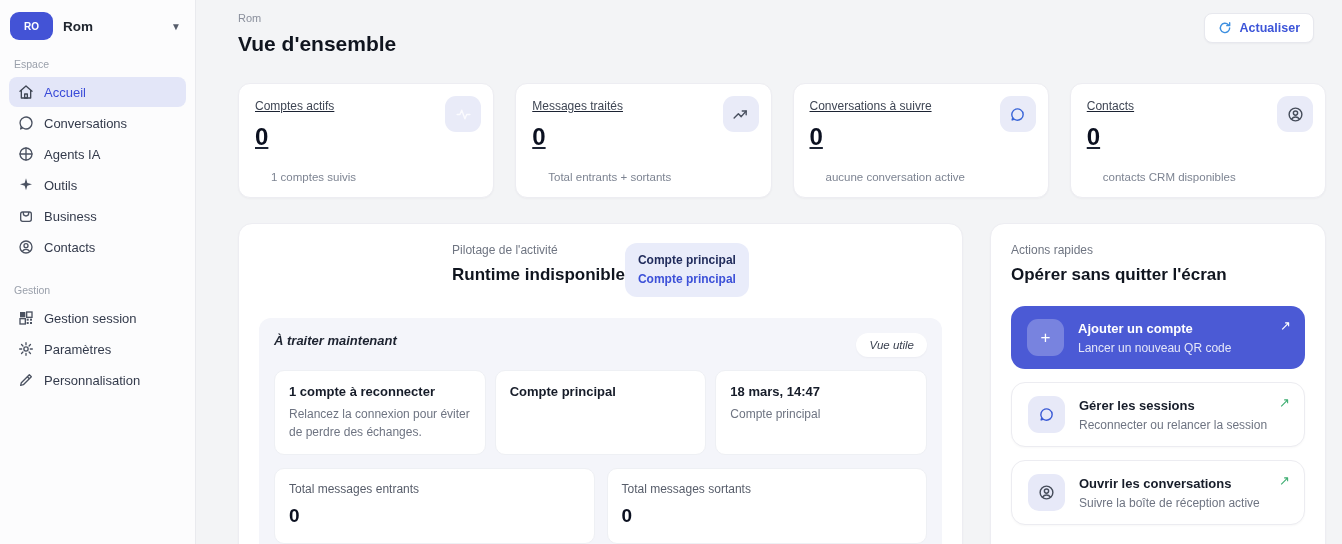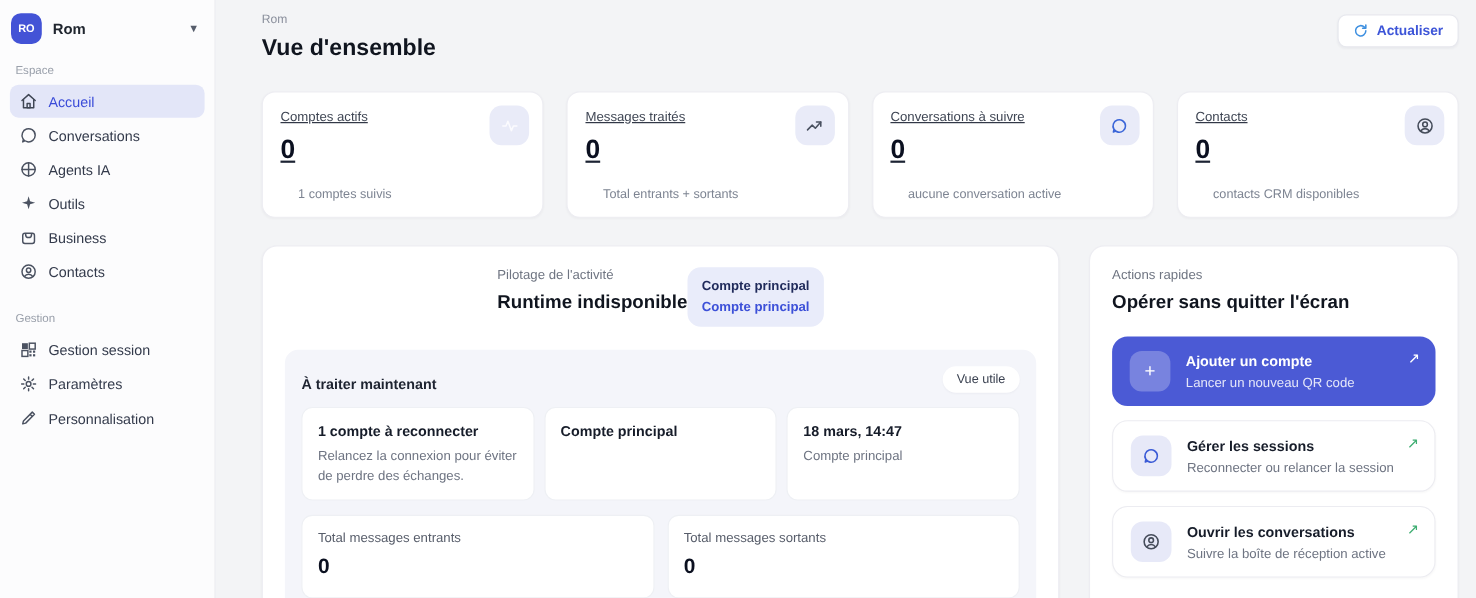--- a/index.html
+++ b/index.html
@@ -17,21 +17,21 @@
     width:196px; min-width:196px; height:100%;
     background:#fcfcfd;
     border-right:1px solid #e9eaee;
     padding-top:8px;
   }
   .workspace {
     display:flex; align-items:center; gap:10px;
     padding:4px 14px 10px 10px; cursor:pointer;
   }
   .avatar {
-    width:28px; height:28px; border-radius:9px;
+    width:43px; height:28px; border-radius:9px;
     background:#4353d6; color:#fff;
     font-size:10px; font-weight:bold;
     display:flex; align-items:center; justify-content:center;
   }
   .ws-name { font-size:13.5px; font-weight:bold; color:#20262f; flex:1; }
   .ws-chevron { font-size:10px; color:#565d6b; }
   .section-label {
     font-size:10.5px; color:#9aa0ab; padding:8px 14px 6px 14px;
   }
   .nav-item {
@@ -41,21 +41,21 @@
   }
   .nav-item .nico { width:16px; height:16px; color:#4b5261; }
   .nav-item.active { background:#e3e6f8; color:#3a4bd8; }
   .nav-item.active .nico { color:#3f4654; }
 
   
   .main { flex:1; padding:10px 16px 0 42px; position:relative; }
   .breadcrumb { font-size:11px; color:#8a8f9c; padding-top:2px; }
   .page-title { font-size:21px; font-weight:bold; color:#10151f; margin-top:8px; }
   .refresh-btn {
-    position:absolute; top:13px; right:16px;
+    position:absolute; top:13px; right:28px;
     height:30px; padding:0 13px;
     background:#fff; border:1px solid #e7e8ee; border-radius:8px;
     display:flex; align-items:center; gap:8px;
     font-size:12.5px; font-weight:bold; color:#3d55d8; cursor:pointer;
     box-shadow:0 1px 2px rgba(20,25,40,.04);
   }
   .refresh-btn .ric { width:14px; height:14px; color:#3d8fe0; }
 
   .stats-row {
     display:grid; grid-template-columns:repeat(4,1fr); gap:21px;
@@ -97,21 +97,21 @@
     background:#e9ecfa; border-radius:12px; padding:8px 13px;
     text-align:right; line-height:1.6;
   }
   .badge-line1 { font-size:12px; font-weight:bold; color:#1f2a5a; cursor:pointer; }
   .badge-line2 { font-size:12px; font-weight:bold; color:#3c50d8; cursor:pointer; }
 
   .todo-panel {
     background:#f4f5fa; border-radius:12px; padding:15px;
     margin-top:21px; height:300px;
   }
-  .todo-head { display:flex; justify-content:space-between; align-items:flex-end; }
+  .todo-head { display:flex; justify-content:space-between; align-items:flex-start;font-style:italic; }
   .todo-title { font-size:13px; font-weight:bold; color:#1d2330; }
   .view-pill {
     background:#fff; border-radius:999px; padding:6px 13px;
     font-size:11.5px; color:#3a4150; cursor:pointer;
     box-shadow:0 1px 2px rgba(20,25,40,.04);
   }
   .todo-cards { display:grid; grid-template-columns:repeat(3,1fr); gap:9px; margin-top:13px; }
   .todo-card {
     background:#fff; border:1px solid #eef0f4; border-radius:10px;
     padding:13px 14px; min-height:76px;

